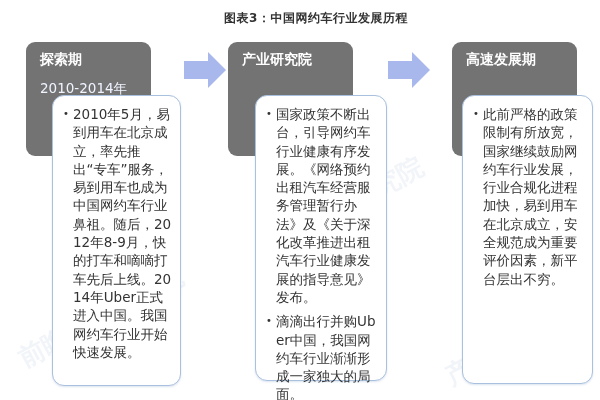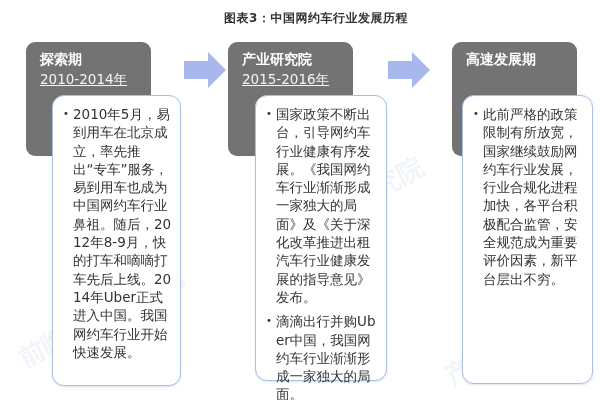--- a/index.html
+++ b/index.html
@@ -37,23 +37,22 @@
       padding: 8px 14px;
     }
     .phase-name {
       font-size: 14px;
       font-weight: bold;
       line-height: 18px;
     }
     .phase-years {
       font-size: 13.5px;
       line-height: 18px;
-      margin-top: 2px;
+      margin-top: 11px;
       color: #f0f4ff;
-      text-decoration: underline;
     }
     .content-box {
       position: absolute;
       top: 95px;
       background: #ffffff;
       border: 1.5px solid #a9c0de;
       border-radius: 12px;
       box-sizing: border-box;
       padding: 9px 8px 8px 10px;
       color: #333333;
@@ -113,38 +112,37 @@
     <span class="bullet-text">2010年5月，易到用车在北京成立，率先推出“专车”服务，易到用车也成为中国网约车行业鼻祖。随后，2012年8-9月，快的打车和嘀嘀打车先后上线。2014年Uber正式进入中国。我国网约车行业开始快速发展。</span>
   </div>
 </div>
 
 <svg class="arrow" style="left:184px;" viewBox="0 0 42 36">
   <polygon points="0,9 24,9 24,0 42,18 24,36 24,27 0,27" fill="#a9b8ec"></polygon>
 </svg>
 
 <div class="phase-header" style="left:228px;">
   <div class="phase-name">产业研究院</div>
-  <div class="phase-years">2015-2016年</div>
 </div>
 <div class="content-box" style="left:255px; width:132px; height:286px;">
   <div class="bullet">
     <span class="bullet-dot">•</span>
-    <span class="bullet-text">国家政策不断出台，引导网约车行业健康有序发展。《我国网约车行业渐渐形成一家独大的局面》及《关于深化改革推进出租汽车行业健康发展的指导意见》发布。</span>
+    <span class="bullet-text">国家政策不断出台，引导网约车行业健康有序发展。《网络预约出租汽车经营服务管理暂行办法》及《关于深化改革推进出租汽车行业健康发展的指导意见》发布。</span>
   </div>
   <div class="bullet">
     <span class="bullet-dot">•</span>
     <span class="bullet-text">滴滴出行并购Uber中国，我国网约车行业渐渐形成一家独大的局面。</span>
   </div>
 </div>
 
 <svg class="arrow" style="left:388px;" viewBox="0 0 42 36">
   <polygon points="0,9 24,9 24,0 42,18 24,36 24,27 0,27" fill="#a9b8ec"></polygon>
 </svg>
 
 <div class="phase-header" style="left:452px;">
   <div class="phase-name">高速发展期</div>
 </div>
 <div class="content-box" style="left:462px; width:131px; height:289px;">
   <div class="bullet">
     <span class="bullet-dot">•</span>
-    <span class="bullet-text">此前严格的政策限制有所放宽，国家继续鼓励网约车行业发展，行业合规化进程加快，各平台积极配合监管，安全规范成为重要评价因素，新平台层出不穷。</span>
+    <span class="bullet-text">此前严格的政策限制有所放宽，国家继续鼓励网约车行业发展，行业合规化进程加快，易到用车在北京成立，安全规范成为重要评价因素，新平台层出不穷。</span>
   </div>
 </div>
 
 </body></html>

